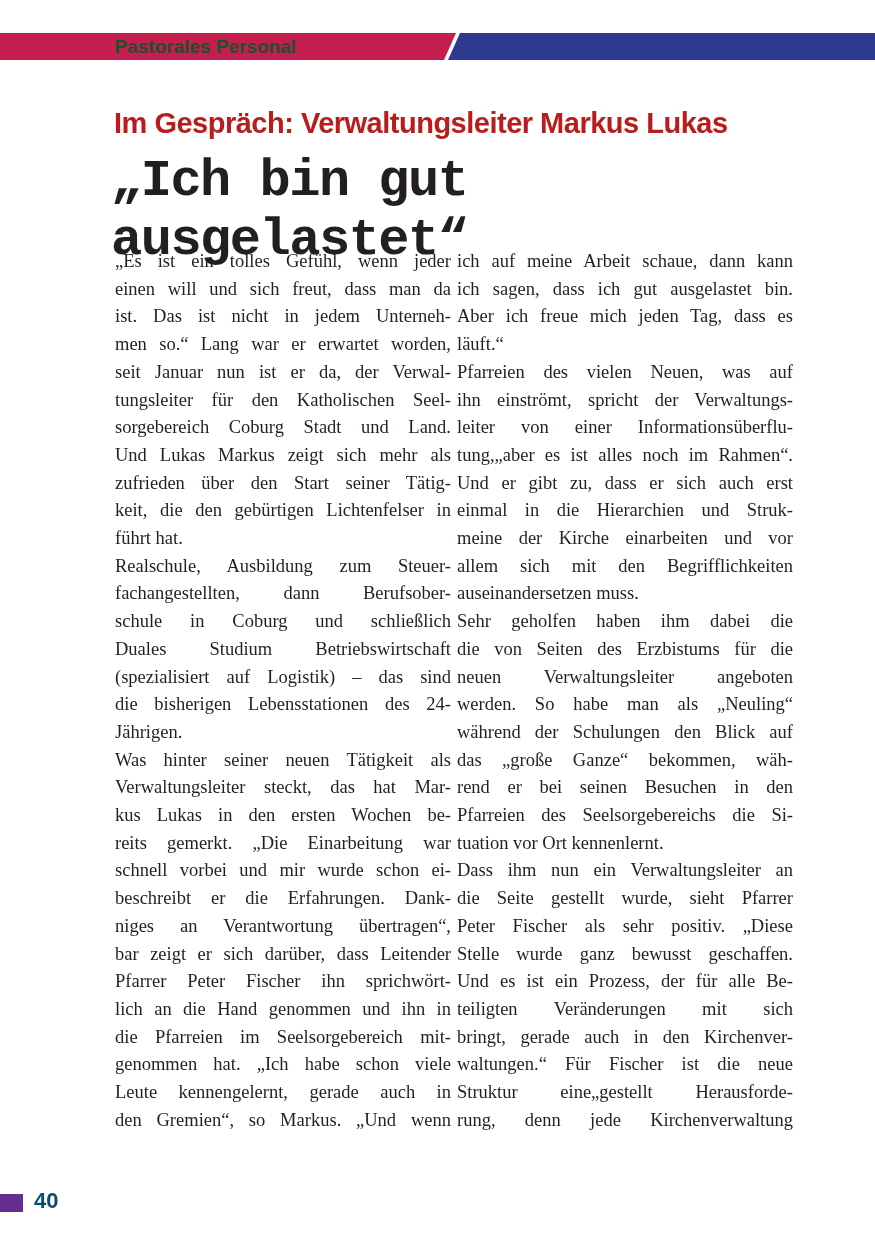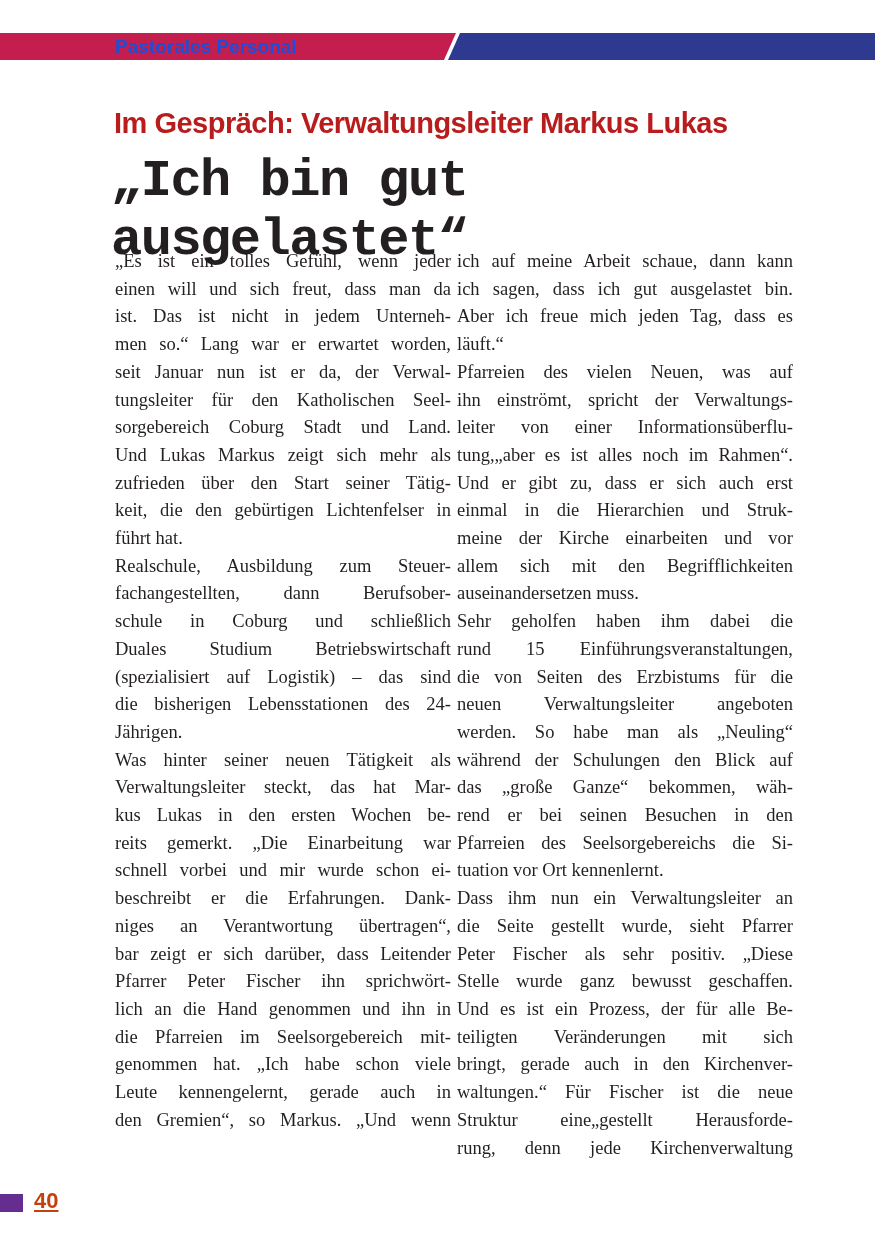--- a/index.html
+++ b/index.html
@@ -17,21 +17,21 @@
     position:absolute;left:0;top:0;width:456px;height:100%;
     clip-path:polygon(0 0,100% 0,calc(100% - 12px) 100%,0 100%);
   }
   .banner-blue{
     position:absolute;left:448px;top:0;right:0;height:100%;
     clip-path:polygon(12px 0,100% 0,100% 100%,0 100%);
   }
   .banner-label{
     position:absolute;left:115px;top:0;height:27px;
     display:flex;align-items:center;
-    color:#1d4ed8;
+    color:#14532d;
     font-family:"Liberation Sans", sans-serif;
     font-weight:bold;font-size:19px;letter-spacing:0;
   }
 
   
   .kicker{
     position:absolute;left:114px;top:107px;width:700px;
     font-family:"Liberation Sans", sans-serif;
     font-weight:bold;font-size:29px;letter-spacing:-0.5px;
   }
@@ -53,21 +53,21 @@
     text-align:justify;text-align-last:justify;
     white-space:normal;
   }
   .line.end{text-align-last:left;}
 
   
   .footer-square{position:absolute;left:0;top:1194px;width:23px;height:18px;}
   .page-number{
     position:absolute;left:34px;top:1188px;
     font-family:"Liberation Sans", sans-serif;
-    font-weight:bold;font-size:22px;color:#c2410c;text-decoration:underline;
+    font-weight:bold;font-size:22px;color:#0c4a6e;
   }
 </style>
 </head>
 <body>
 
 <div id="page">
 
   <div class="banner">
     <div class="banner-red" style="background: rgb(196, 30, 79);"></div>
     <div class="banner-blue" style="background: rgb(46, 58, 143);"></div>
@@ -121,21 +121,20 @@
         <div class="line">Pfarreien des vielen Neuen, was auf</div>
         <div class="line">ihn einströmt, spricht der Verwaltungs-</div>
         <div class="line">leiter von einer Informationsüberflu-</div>
         <div class="line">tung,„aber es ist alles noch im Rahmen“.</div>
         <div class="line">Und er gibt zu, dass er sich auch erst</div>
         <div class="line">einmal in die Hierarchien und Struk-</div>
         <div class="line">meine der Kirche einarbeiten und vor</div>
         <div class="line">allem sich mit den Begrifflichkeiten</div>
         <div class="line end">auseinandersetzen muss.</div>
         <div class="line">Sehr geholfen haben ihm dabei die</div>
-        <div class="line">rund 15 Einführungsveranstaltungen,</div>
         <div class="line">die von Seiten des Erzbistums für die</div>
         <div class="line">neuen Verwaltungsleiter angeboten</div>
         <div class="line">werden. So habe man als „Neuling“</div>
         <div class="line">während der Schulungen den Blick auf</div>
         <div class="line">das „große Ganze“ bekommen, wäh-</div>
         <div class="line">rend er bei seinen Besuchen in den</div>
         <div class="line">Pfarreien des Seelsorgebereichs die Si-</div>
         <div class="line end">tuation vor Ort kennenlernt.</div>
         <div class="line">Dass ihm nun ein Verwaltungsleiter an</div>
         <div class="line">die Seite gestellt wurde, sieht Pfarrer</div>

